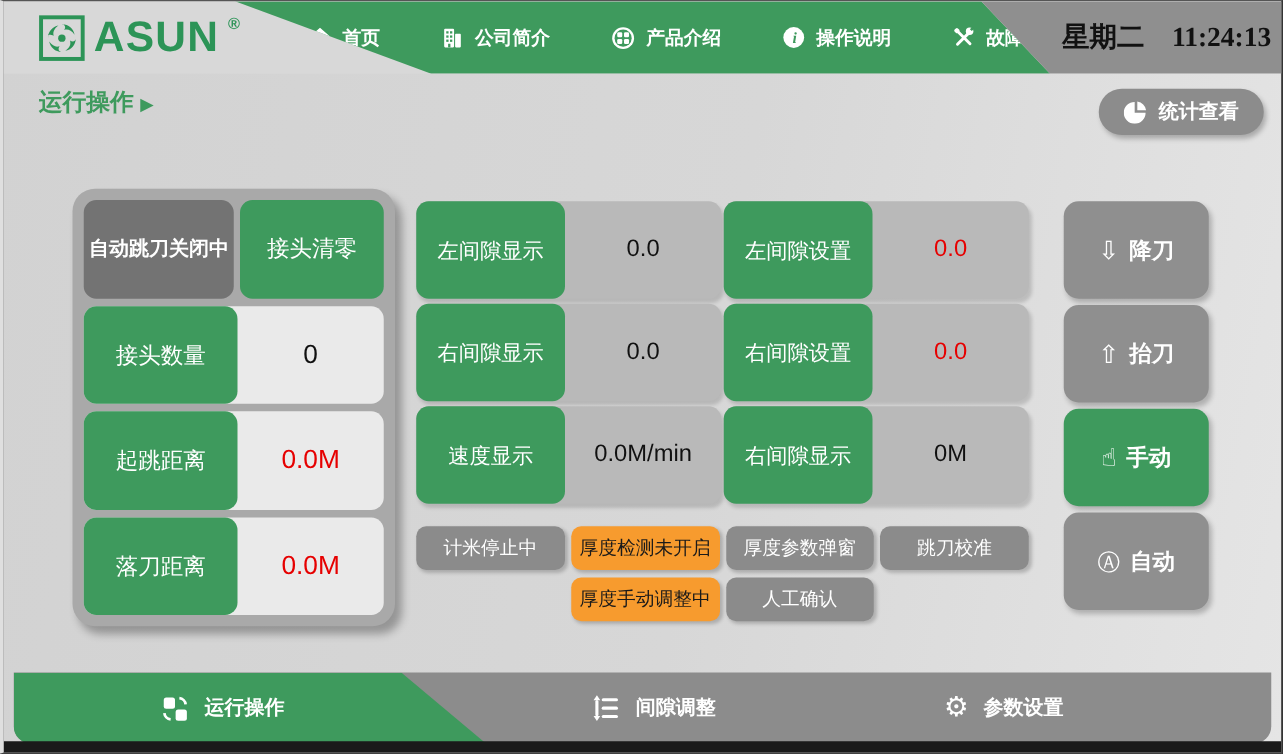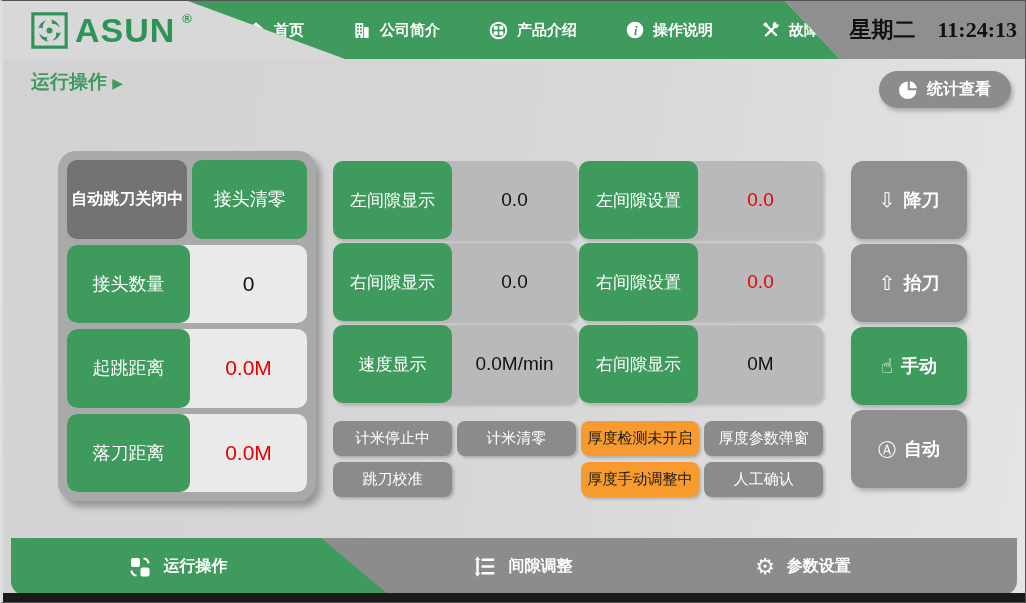--- a/index.html
+++ b/index.html
@@ -255,23 +255,20 @@
     <div class="mid-row">
       <div class="mid-label">右间隙显示</div>
       <div class="mid-value">0M</div>
     </div>
   </div>
 
   <div class="small-grid">
     <div class="sm-btn sm-gray">
       <span>计米停止中</span>
     </div>
-    <div class="sm-btn sm-gray">
-      <span>计米清零</span>
-    </div>
     <div class="sm-btn sm-orange">
       <span>厚度检测未开启</span>
     </div>
     <div class="sm-btn sm-gray">
       <span>厚度参数弹窗</span>
     </div>
     <div class="sm-btn sm-gray">
       <span>跳刀校准</span>
     </div>
     <div class="sm-btn sm-empty"></div>

